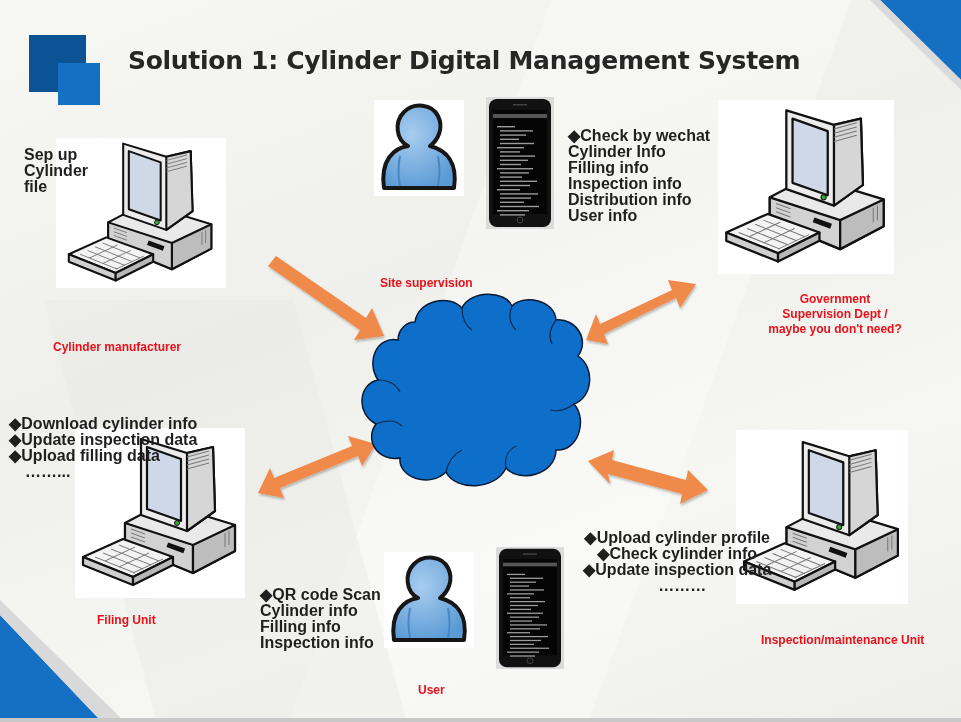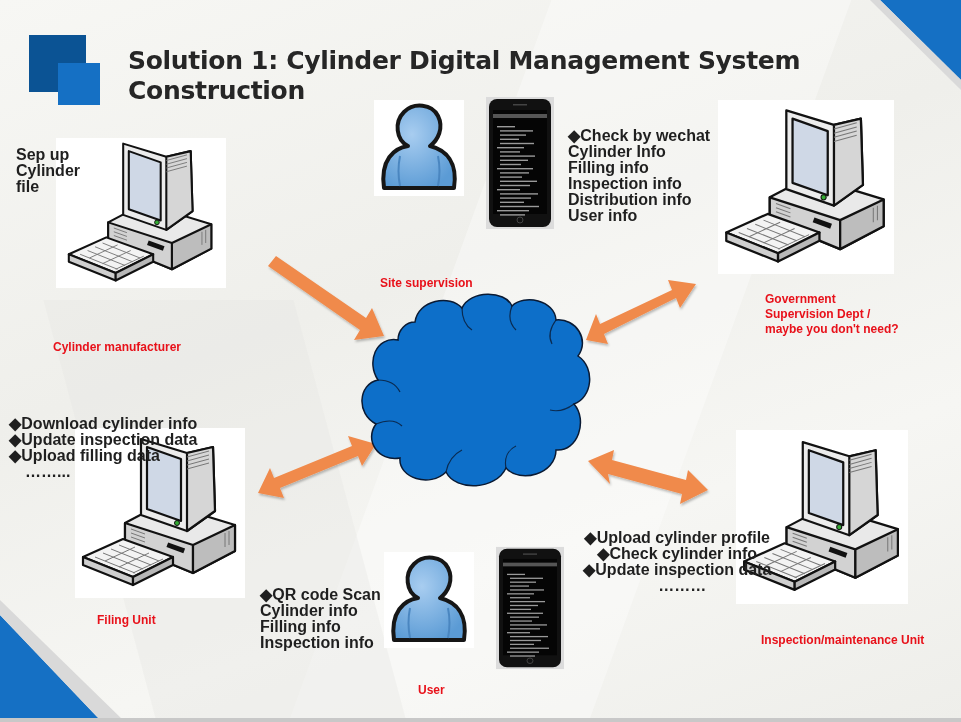--- a/index.html
+++ b/index.html
@@ -6,21 +6,21 @@
   html, body { width:961px; height:722px; overflow:hidden; }
   body { background:#f4f4f1; font-family:"Liberation Sans", sans-serif; position:relative; }
   .slide { position:absolute; left:0; top:0; width:961px; height:722px; overflow:hidden;
     background: linear-gradient(160deg, #f7f7f4 0%, #efefeb 40%, #f6f6f3 70%, #eeeeea 100%); }
   .facet { position:absolute; background:rgba(255,255,255,0.35); }
   .bottom-bar { position:absolute; left:0; bottom:0; width:961px; height:4px; background:#c8c8c8; }
   .title { position:absolute; left:128px; top:46px; font-family:"DejaVu Sans", sans-serif; font-weight:bold; font-size:25px; line-height:30px; color:#262626; letter-spacing:-0.3px; }
   .sq1 { position:absolute; left:29px; top:35px; width:57px; height:57px; background:#0b5394; }
   .sq2 { position:absolute; left:58px; top:63px; width:42px; height:42px; background:#1570c4; }
   .txt { position:absolute; font-weight:bold; font-size:16px; line-height:16px; color:#1f1f1f; white-space:nowrap; }
-  .red { position:absolute; font-weight:bold; font-size:12px; line-height:15px; color:#e8111a; white-space:nowrap; text-align:left; }
+  .red { position:absolute; font-weight:bold; font-size:12px; line-height:15px; color:#e8111a; white-space:nowrap; text-align:center; }
   .pc { position:absolute; }
   .person { position:absolute; background:#fff; }
   .phone { position:absolute; }
   .cloud-label { position:absolute; left:388px; top:392px; font-weight:bold; font-size:21px; color:#111; white-space:nowrap; }
   svg { display:block; }
 </style>
 </head>
 <body>
 
 <div class="slide">
@@ -32,21 +32,20 @@
     <polygon points="880,0 961,0 961,80" fill="#1570c4"></polygon>
     <polygon points="870,0 880,0 961,80 961,90" fill="#d9d9d9"></polygon>
     <polygon points="0,615 0,722 102,722" fill="#1570c4"></polygon>
     <polygon points="0,600 0,615 102,722 125,722" fill="#d9d9d9"></polygon>
   </svg>
 
   <div class="sq1"></div>
   <div class="sq2"></div>
   <div class="title">
     <div>Solution 1: Cylinder Digital Management System</div>
-    <div>Construction</div>
   </div>
 
   <svg style="position:absolute;left:0;top:0;" width="961" height="722">
     <defs>
       <filter id="sh" x="-10%" y="-10%" width="120%" height="120%">
         <feDropShadow dx="1" dy="2" stdDeviation="1.2" flood-color="#000" flood-opacity="0.25"></feDropShadow>
       </filter>
     </defs>
 
     <g filter="url(#sh)">
@@ -262,21 +261,21 @@
         <rect x="15" y="97.2" width="38" height="1.4" fill="#9a9a9a"></rect>
         <rect x="15" y="101.4" width="31" height="1.4" fill="#9a9a9a"></rect>
         <rect x="15" y="105.60000000000001" width="24" height="1.4" fill="#9a9a9a"></rect>
         <rect x="15" y="109.8" width="39" height="1.4" fill="#9a9a9a"></rect>
         <rect x="12" y="114" width="32" height="1.4" fill="#9a9a9a"></rect>
         <rect x="15" y="118.2" width="25" height="1.4" fill="#9a9a9a"></rect>
     <circle cx="35" cy="124" r="3" fill="none" stroke="#444" stroke-width="1"></circle>
   </svg>
     </div>
 
-  <div class="txt" style="left:16px;top:147px;">
+  <div class="txt" style="left:24px;top:147px;">
     <div>Sep up</div>
     <div>Cylinder</div>
     <div>file</div>
   </div>
   <div class="red" style="left:53px;top:340px;">Cylinder manufacturer</div>
 
   <div class="txt" style="left:568px;top:128px;">
     <div>◆Check by wechat</div>
     <div>Cylinder Info</div>
     <div>Filling info</div>

